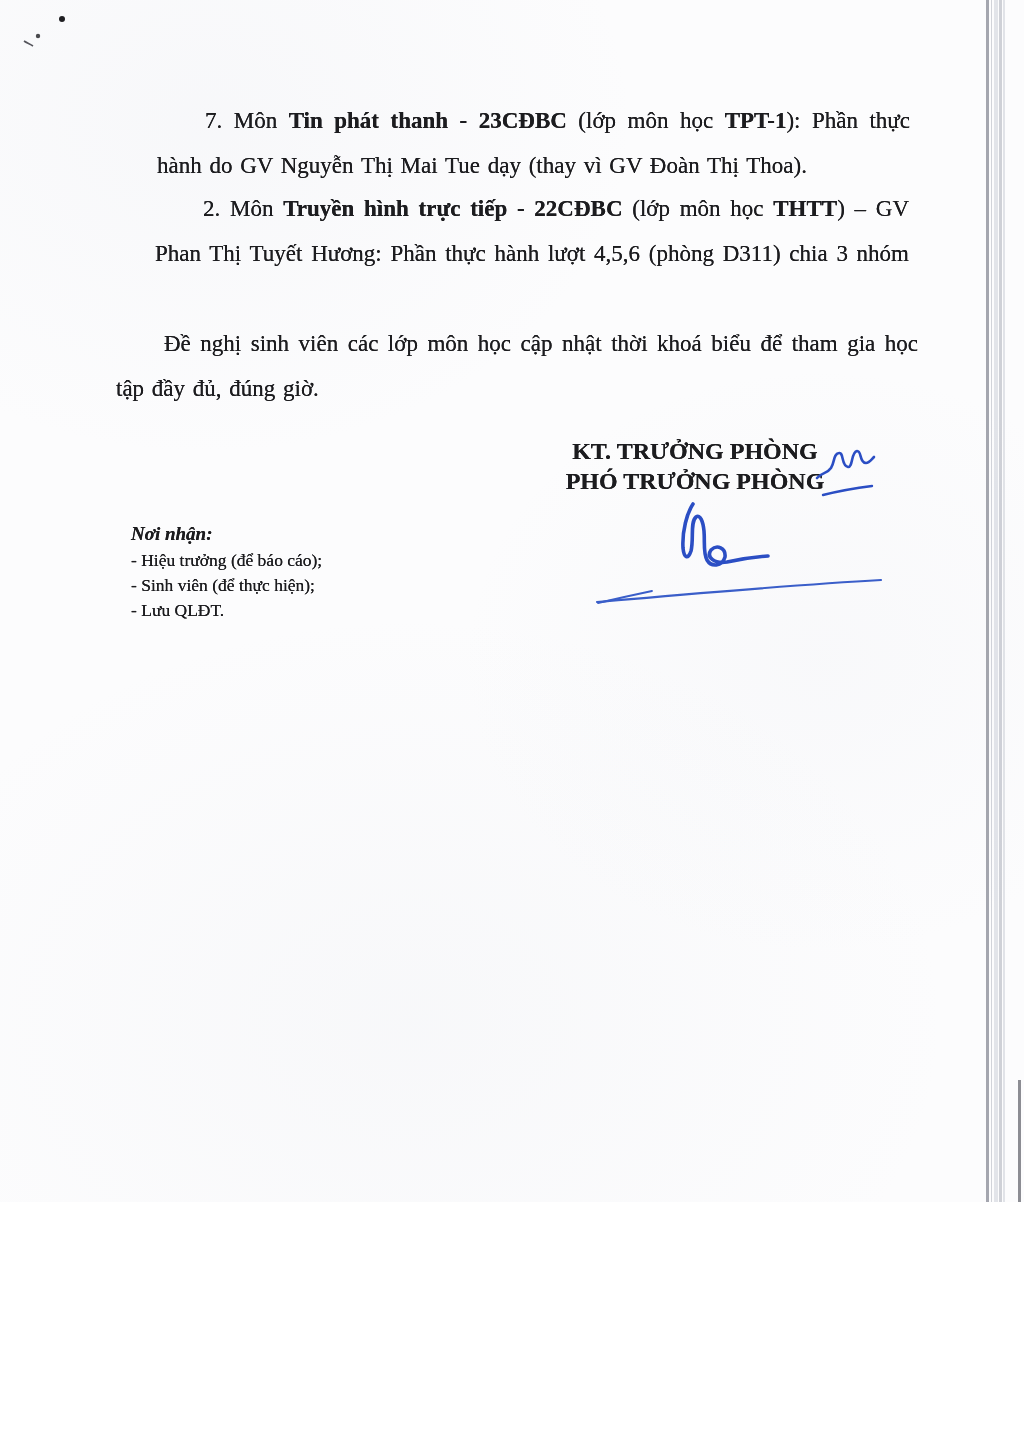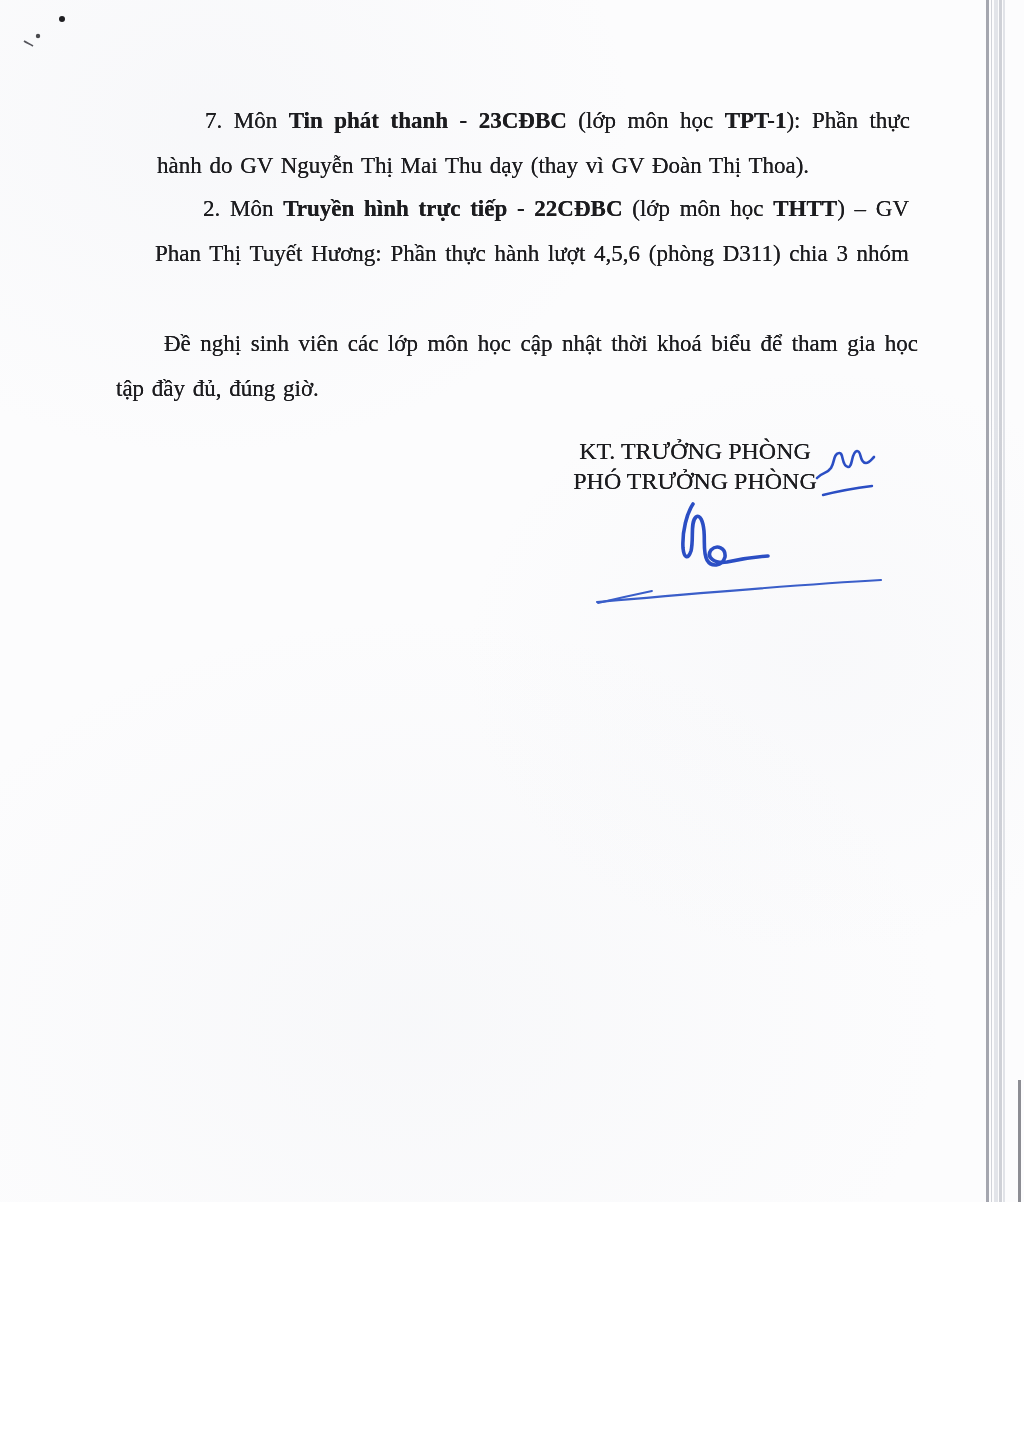--- a/index.html
+++ b/index.html
@@ -14,21 +14,21 @@
       radial-gradient(70% 45% at 40% 85%, rgba(208,213,222,0.10), transparent 75%),
       #fcfcfd;
     color:#1c1c1f;
   }
   .para{position:absolute;font-size:23px;line-height:45px;word-spacing:2px;text-shadow:0 0 0.5px currentColor;}
   .line{white-space:nowrap;}
   .jl{white-space:normal;text-align:justify;text-align-last:justify;}
   .indent{padding-left:48px;box-sizing:border-box;}
   b{font-weight:bold;}
   .sig-titles{position:absolute;left:545px;top:436px;width:300px;text-align:center;
-    font-weight:normal;font-size:24px;line-height:30px;text-shadow:0 0 0.5px currentColor;}
+    font-weight:bold;font-size:24px;line-height:30px;text-shadow:0 0 0.5px currentColor;}
   .signer-name{position:absolute;left:545px;top:621px;width:300px;text-align:center;
     font-weight:bold;font-size:24px;line-height:30px;text-shadow:0 0 0.5px currentColor;}
   .recipients{position:absolute;left:131px;top:522px;text-shadow:0 0 0.4px currentColor;}
   .recipients-heading{font-weight:bold;font-style:italic;font-size:19px;line-height:24px;}
   .recipients-list{font-size:17.5px;line-height:25px;margin-top:2px;}
   .ink-svg{position:absolute;left:0;top:0;pointer-events:none;}
   .vline{position:absolute;top:0;height:1442px;}
   .vl-a{left:986px;width:3px;background:#878a94;opacity:.75;}
   .vl-b{left:991px;width:1px;background:#b4b8c2;opacity:.6;}
   .vl-c{left:994px;width:4px;background:#ccd0d8;opacity:.55;}
@@ -38,39 +38,47 @@
   .bottom-band{position:absolute;left:0;top:1441px;width:560px;height:8px;
     background:linear-gradient(to right,#15110d 0%,#241d14 40%,#5f5138 62%,rgba(150,130,95,.3) 82%,rgba(150,130,95,0) 100%);}
 </style>
 </head>
 <body>
 
 <div class="page">
 
   <div class="para" style="left:157px;top:98px;width:753px;">
     <div class="line jl indent"><span>7. Môn </span><b>Tin phát thanh - 23CĐBC</b><span> (lớp môn học </span><b>TPT-1</b><span>): Phần thực</span></div>
-    <div class="line"><span>hành do GV Nguyễn Thị Mai Thu dạy (thay vì GV Đoàn Thị Thoa).</span></div>
+    <div class="line"><span>hành do GV Nguyễn Thị Mai Tue dạy (thay vì GV Đoàn Thị Thoa).</span></div>
   </div>
 
   <div class="para" style="left:155px;top:186px;width:754px;">
     <div class="line jl indent"><span>2. Môn </span><b>Truyền hình trực tiếp - 22CĐBC</b><span> (lớp môn học </span><b>THTT</b><span>) – GV</span></div>
     <div class="line jl"><span>Phan Thị Tuyết Hương: Phần thực hành lượt 4,5,6 (phòng D311) chia 3 nhóm</span></div>
   </div>
 
   <div class="para" style="left:116px;top:321px;width:802px;">
     <div class="line jl indent"><span>Đề nghị sinh viên các lớp môn học cập nhật thời khoá biểu để tham gia học</span></div>
     <div class="line"><span>tập đầy đủ, đúng giờ.</span></div>
   </div>
 
   <div class="sig-titles">
     <div>KT. TRƯỞNG PHÒNG</div>
     <div>PHÓ TRƯỞNG PHÒNG</div>
   </div>
 
 
+  <div class="recipients">
+    <div class="recipients-heading">Nơi nhận:</div>
+    <div class="recipients-list">
+      <div>- Hiệu trưởng (để báo cáo);</div>
+      <div>- Sinh viên (để thực hiện);</div>
+      <div>- Lưu QLĐT.</div>
+    </div>
+  </div>
 
   <svg class="ink-svg" width="1024" height="1449" viewBox="0 0 1024 1449">
 
     <path d="M817 478 C822 472 827 474 831 468 C835 462 833 454 839 453 C844 452 841 466 848 467 C853 467.5 851 452 857 451 C862 450.5 859 463 866 463 C869 463 871 460 874 457" fill="none" stroke="#2b4ec4" stroke-width="2.6" stroke-linecap="round"></path>
     <path d="M823 495 C839 491 856 488 872 486" fill="none" stroke="#2b4ec4" stroke-width="2.4" stroke-linecap="round"></path>
 
     <path d="M693 504 C687 513 682 531 683 548 C684 558 688 560 691 551 C694 539 690 522 696 517 C700 514 703 521 704 531 C705 543 703 553 707 560 C711 567 722 567 725 557 C726 548 717 544 711 550 C706 557 714 564 727 562 C741 559 754 557 768 556" fill="none" stroke="#2b4ec4" stroke-width="3.6" stroke-linecap="round"></path>
 
     <path d="M597 602 C690 594 790 585 881 580" fill="none" stroke="#3a5ec9" stroke-width="2.2" stroke-linecap="round"></path>
     <path d="M598 603 C615 599 633 595 652 591" fill="none" stroke="#3a5ec9" stroke-width="1.8" stroke-linecap="round"></path>

